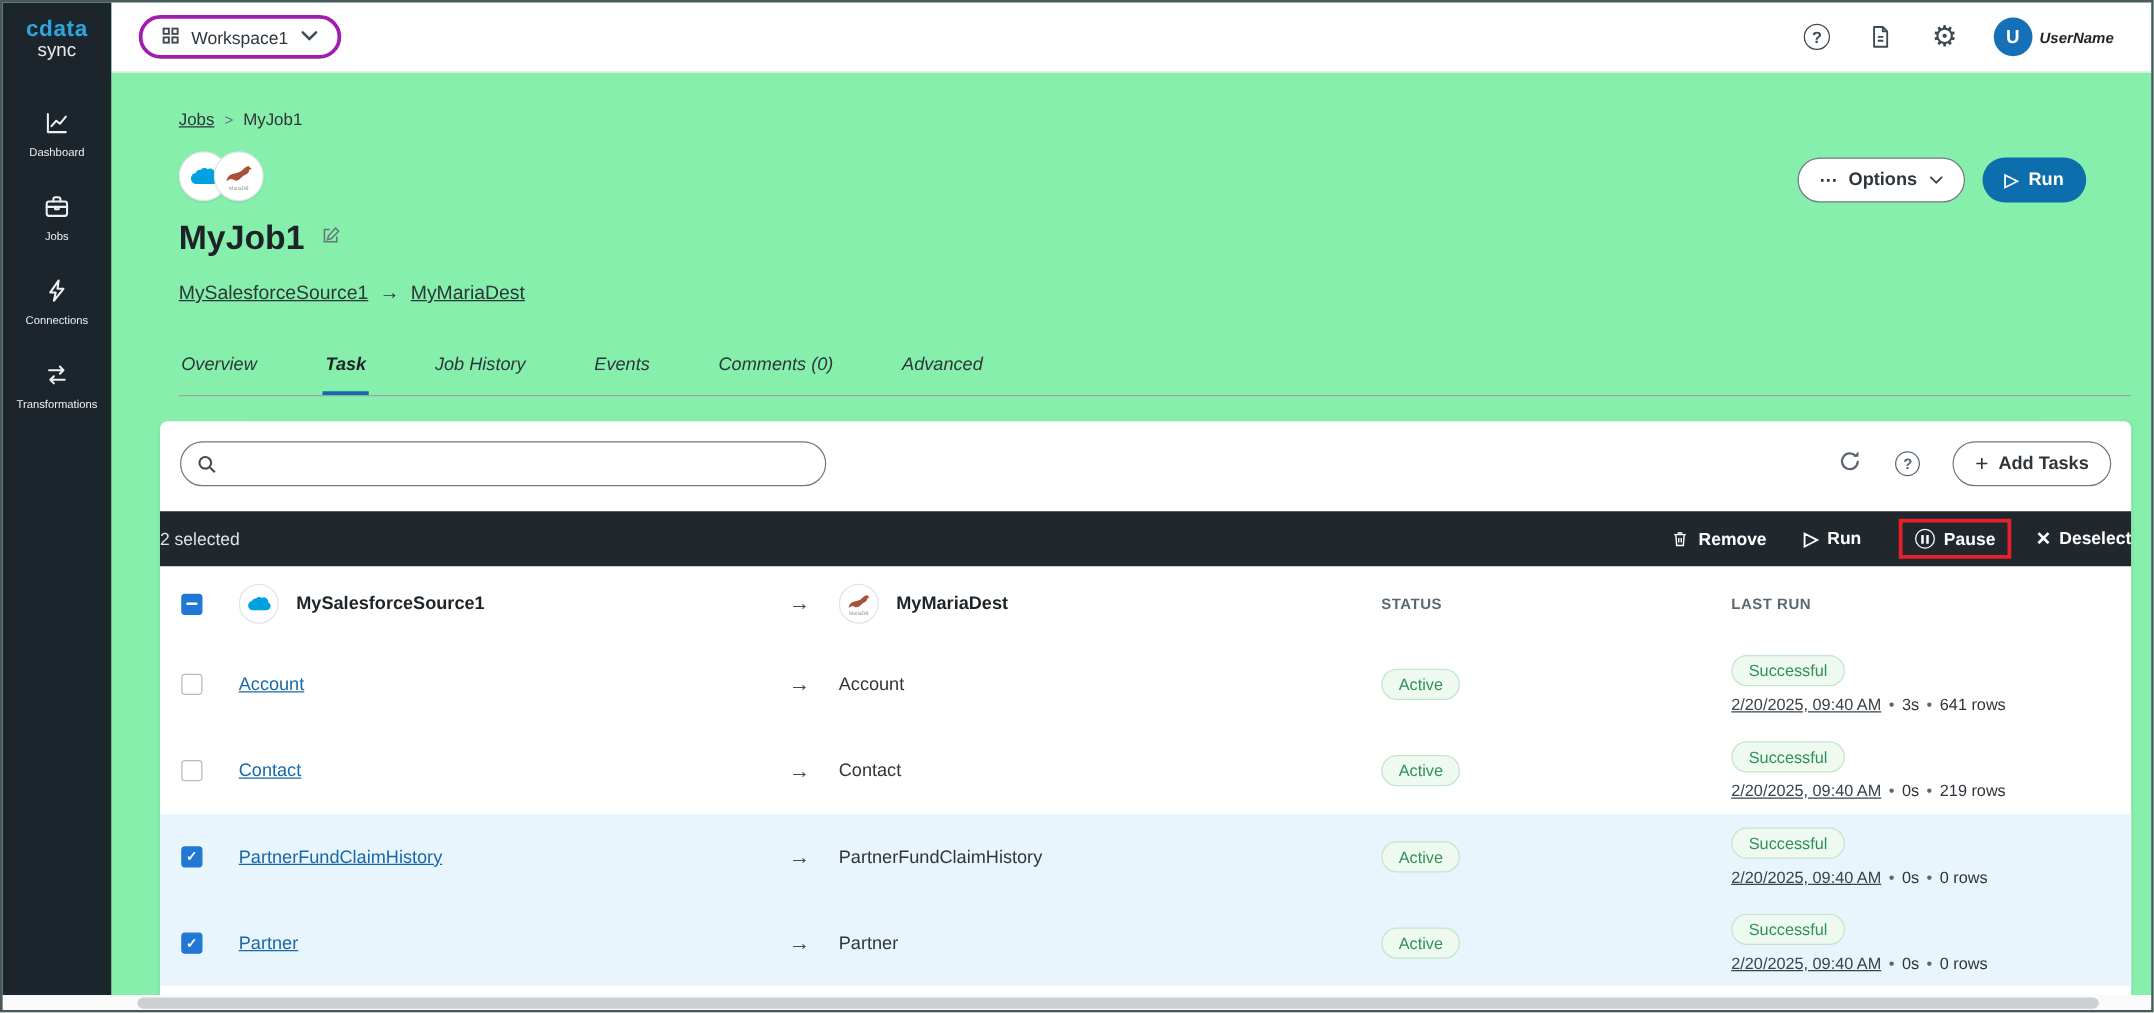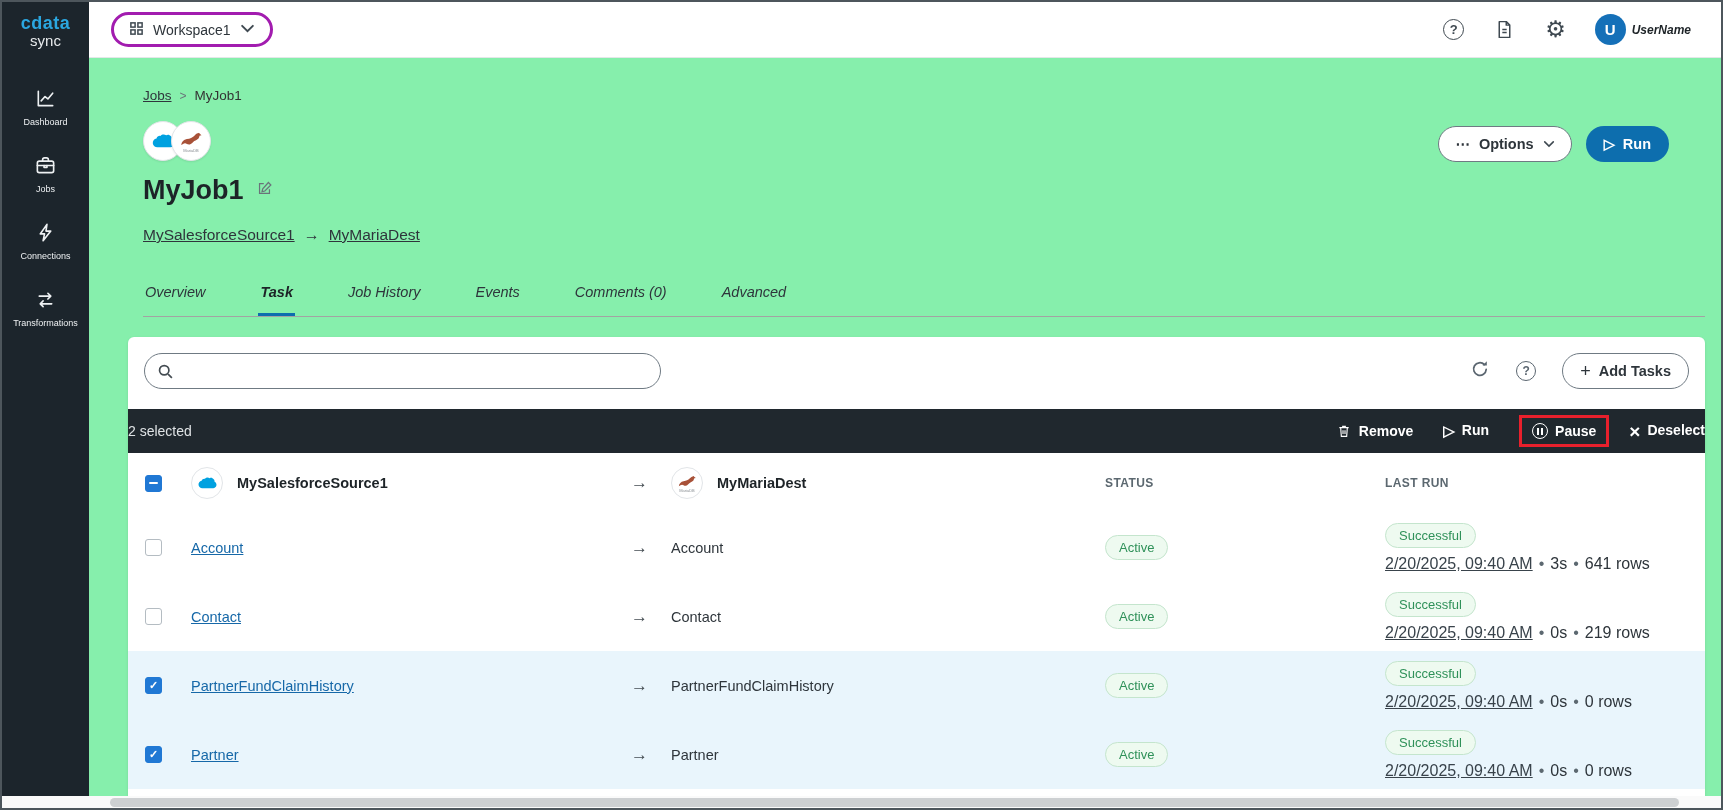--- a/index.html
+++ b/index.html
@@ -89,21 +89,21 @@
   .task-row.selected { background:#e9f5fc; }
   .task-link { color:#1668a8; text-decoration:underline; font-size:14.5px; cursor:pointer; }
   .dest-text { font-size:14.5px; color:#2e353b; }
   .row-arrow { font-size:17px; color:#444c52; }
 
   .checkbox { width:17px; height:17px; border-radius:3px; border:1.5px solid #b4bcc2; background:#fff; display:flex; align-items:center; justify-content:center; color:#fff; font-size:11px; font-weight:bold; cursor:pointer; }
   .checkbox.checked, .checkbox.indeterminate { background:#2078d4; border-color:#2078d4; }
   .checkbox.indeterminate::after { content:""; width:9px; height:2.4px; background:#fff; border-radius:1px; display:block; }
 
   .badge { display:inline-block; padding:4px 13px; border-radius:13px; background:#eefaf0; border:1px solid #c4e5cd; color:#2f9159; font-size:13px; }
-  .lastrun-line { margin-top:7px; font-size:16px; color:#2e353b; display:flex; gap:6px; align-items:center; }
+  .lastrun-line { margin-top:7px; font-size:13px; color:#2e353b; display:flex; gap:6px; align-items:center; }
   .lastrun-line a { color:#39434b; text-decoration:underline; cursor:pointer; }
   .dot-sep { color:#5c6870; }
 
   .h-scrollbar { position:absolute; left:0; right:0; bottom:0; height:12px; background:#fafafa; z-index:5; }
   .h-thumb { position:absolute; left:108px; right:42px; top:1.5px; height:9px; border-radius:5px; background:#cdd0d2; cursor:pointer; }
 </style>
 </head>
 <body>
 
 <div class="window">

